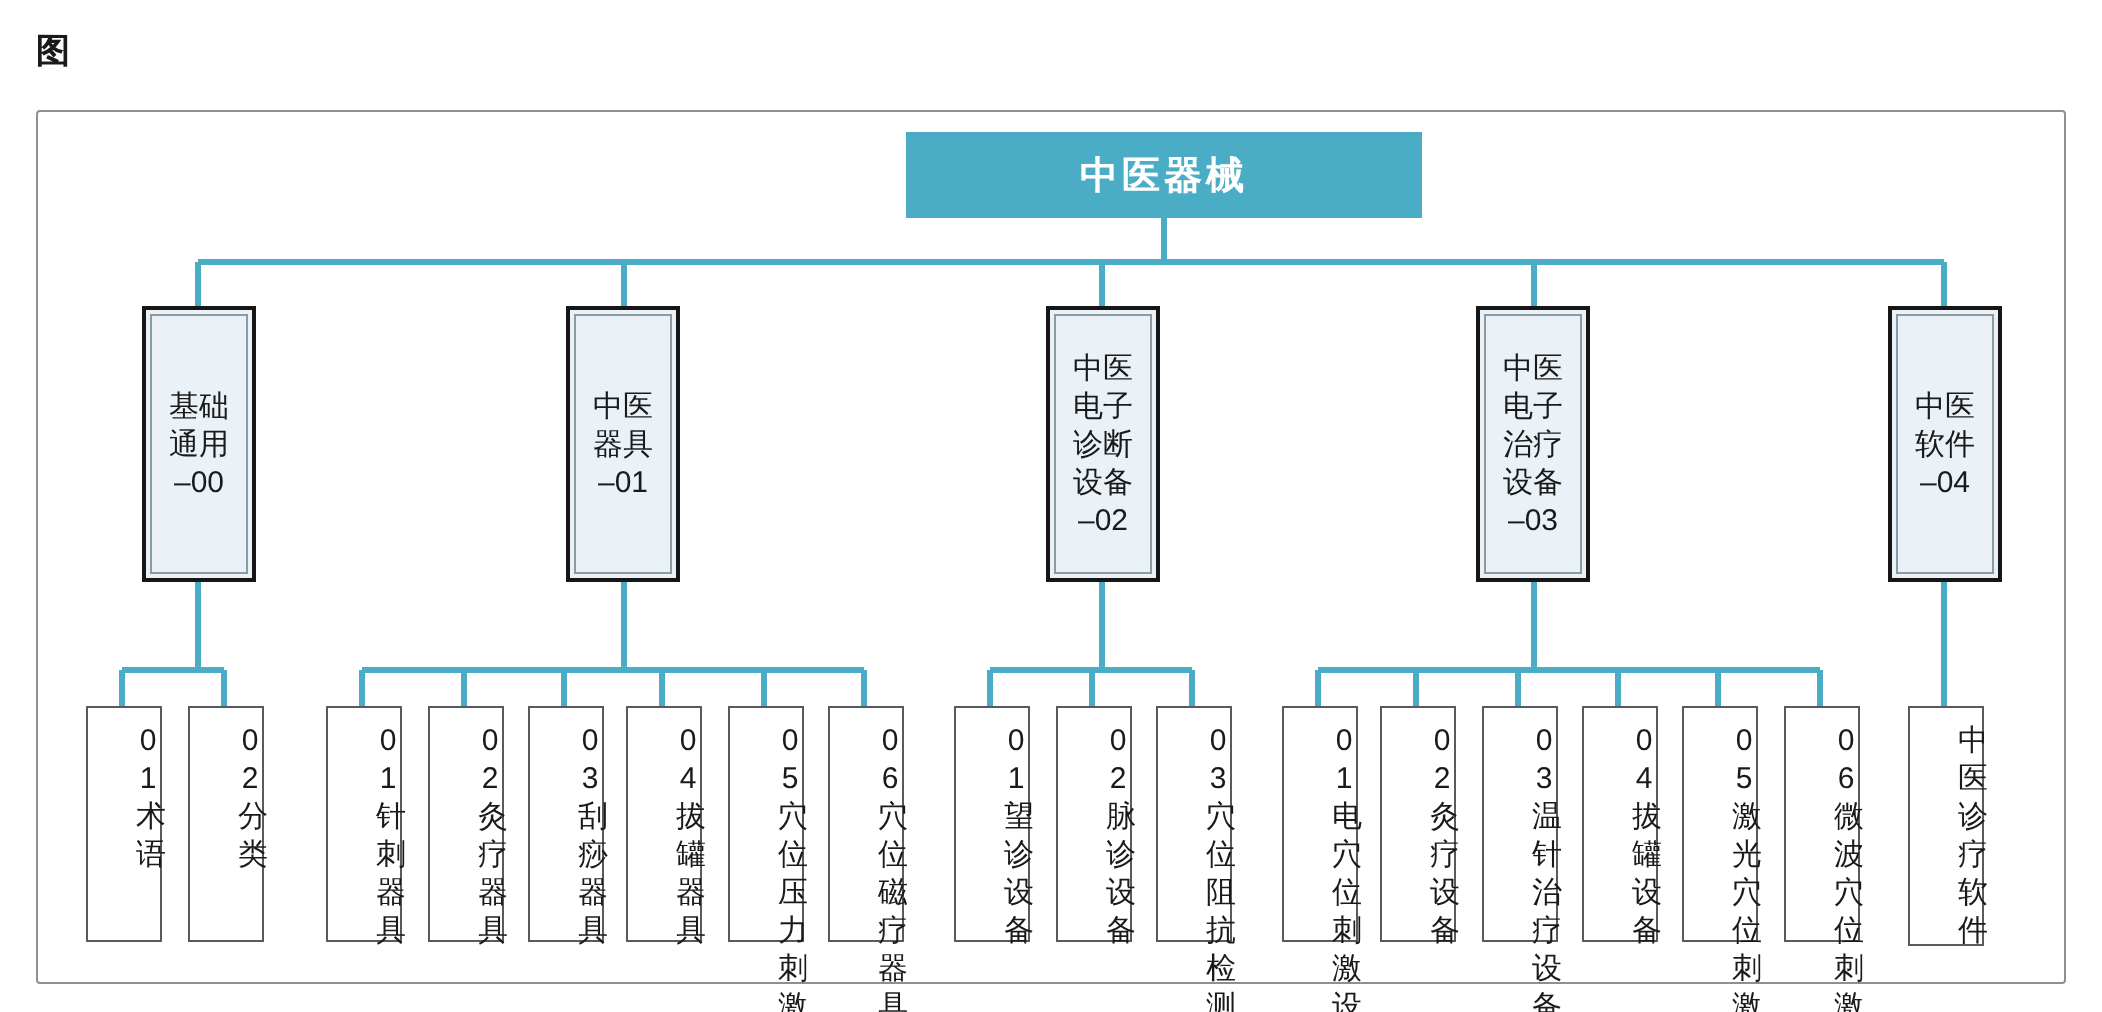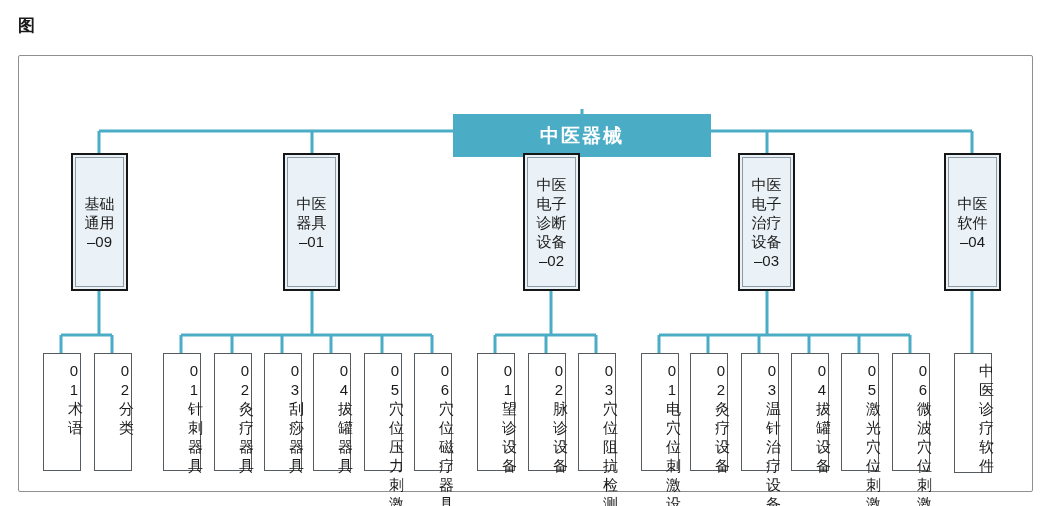--- a/index.html
+++ b/index.html
@@ -4,21 +4,21 @@
 <style>
   html,body{margin:0;padding:0;background:#ffffff;width:1051px;height:506px;
     font-family:"Liberation Sans","DejaVu Sans",sans-serif;overflow:hidden;position:relative;}
   .title-row{position:absolute;left:18px;top:14px;display:flex;gap:22px;
     font-size:17px;font-weight:bold;color:#1a1a1a;letter-spacing:1px;}
   .canvas{position:absolute;left:18px;top:55px;width:1013px;height:435px;
     border:1px solid #8f8f8f;border-radius:2px;background:#ffffff;}
   .connectors{position:absolute;left:0;top:0;width:1013px;height:435px;pointer-events:none;}
   .root-box{position:absolute;left:434px;top:10px;width:258px;height:43px;
     background:#4BACC6;display:flex;align-items:center;justify-content:center;
-    color:#ffffff;font-size:19px;font-weight:bold;letter-spacing:2px;margin-top:48px;}
+    color:#ffffff;font-size:19px;font-weight:bold;letter-spacing:2px;}
   .l2-box{position:absolute;width:57px;height:138px;top:97px;
     border:2px solid #161616;background:#eaf2f7;box-sizing:border-box;}
   .l2-inner{position:absolute;left:2px;top:2px;right:2px;bottom:2px;
     border:1px solid #8b9aa3;display:flex;align-items:center;justify-content:center;}
   .l2-label{white-space:pre-wrap;text-align:center;font-size:15px;line-height:19px;color:#1a1a1a;}
   .leaf{position:absolute;width:38px;height:118px;top:297px;box-sizing:border-box;
     border:1px solid #555b5e;background:#ffffff;text-align:center;padding-left:24px;}
   .leaf-label{display:block;padding-top:7px;white-space:pre-wrap;
     font-size:15px;line-height:19px;color:#1a1a1a;word-break:break-all;}
 </style>
@@ -48,21 +48,21 @@
   </svg>
 
   <div class="root-box">
     <span>中医器械</span>
   </div>
 
   <div class="l2-box" style="left:52px">
     <div class="l2-inner">
       <span class="l2-label">基础
 通用
-–09</span>
+–00</span>
     </div>
   </div>
   <div class="l2-box" style="left:264px">
     <div class="l2-inner">
       <span class="l2-label">中医
 器具
 –01</span>
     </div>
   </div>
   <div class="l2-box" style="left:504px">

